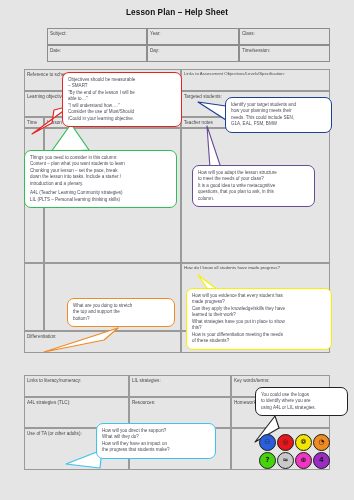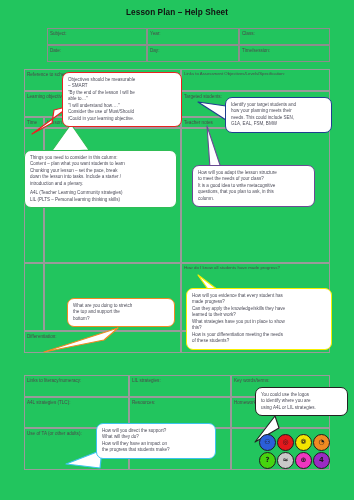--- a/index.html
+++ b/index.html
@@ -1,21 +1,21 @@
 <!DOCTYPE html>
 <html><head>
 <meta charset="utf-8">
 <style>
   html,body{margin:0;padding:0;background:#ffffff;}
   body{
     width:354px;height:500px;position:relative;overflow:hidden;
     font-family:"Liberation Sans",sans-serif;
     color:#3b3b3b;
   }
-  #page{position:absolute;inset:0;width:354px;height:500px;background:#22c55e;}
+  #page{position:absolute;inset:0;width:354px;height:500px;background:#e5e5e5;}
 
   
   .title{
     position:absolute;top:8px;left:0;width:354px;text-align:center;
     font-size:8.2px;font-weight:bold;color:#111;letter-spacing:.1px;
   }
 
   
   .cell{
     position:absolute;box-sizing:border-box;

